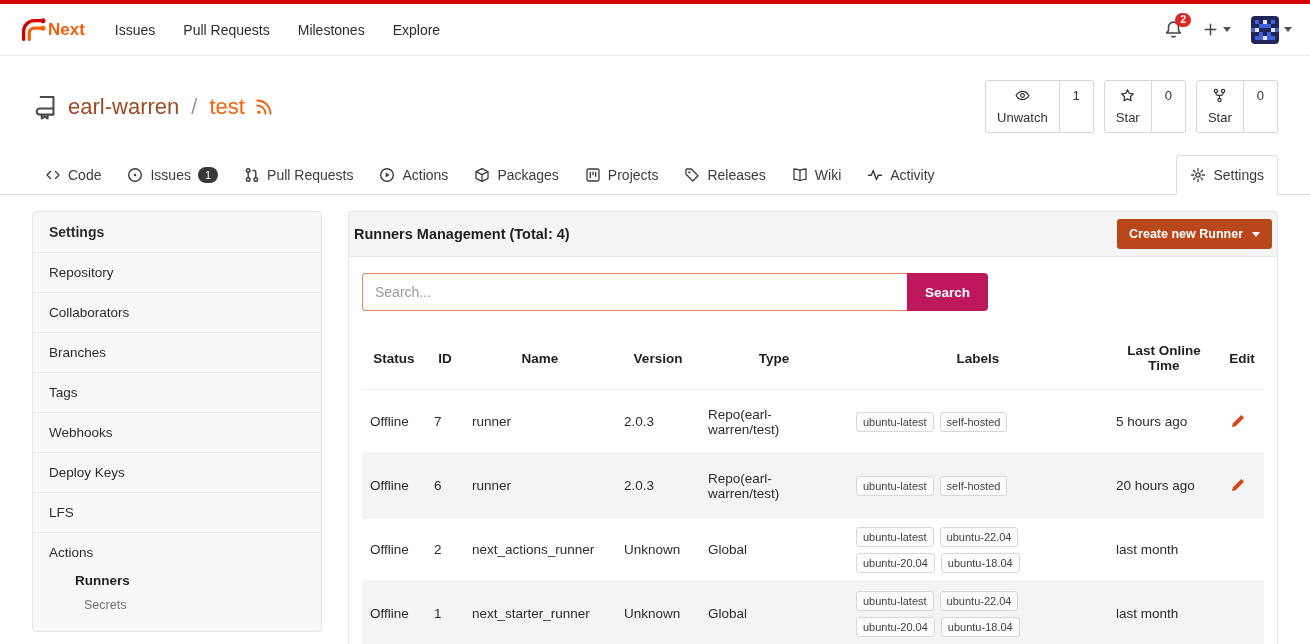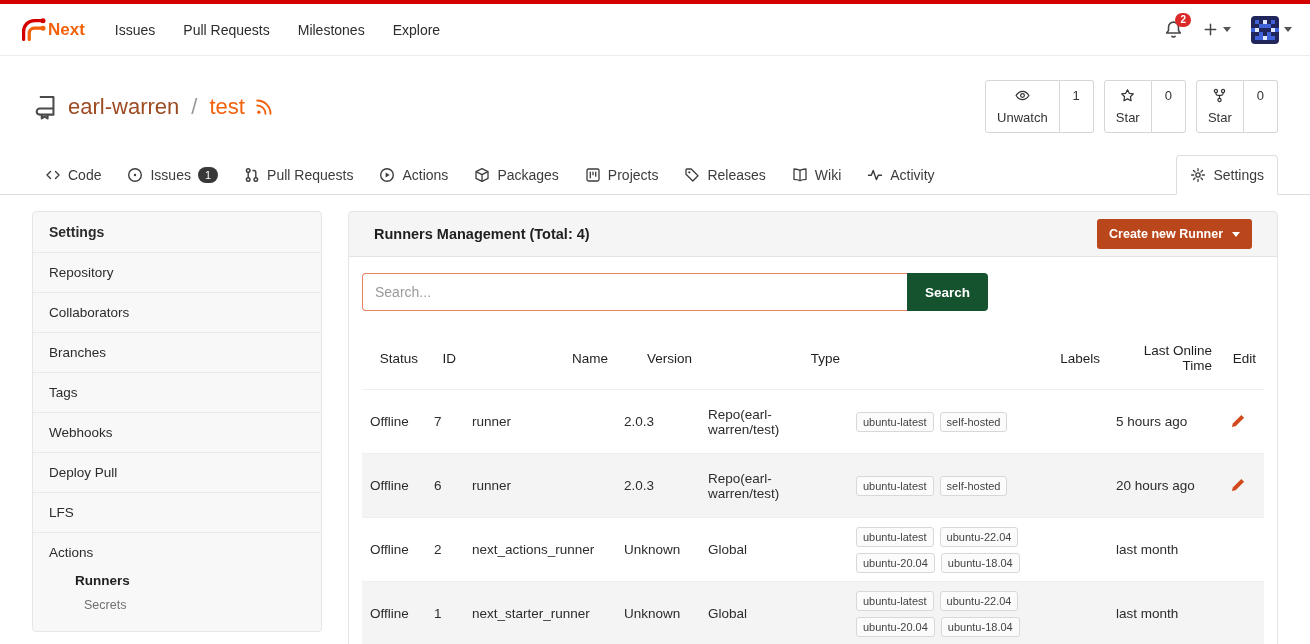--- a/index.html
+++ b/index.html
@@ -53,34 +53,34 @@
   .sb-item { padding:12px 16px; border-bottom:1px solid #e9e9e9; color:#2c2c2c; cursor:pointer; }
   .sb-item:last-child { border-bottom:none; }
   .sb-title { font-weight:700; font-size:14px; cursor:default; }
   .sb-sub { padding:8px 0 2px 20px; }
   .sb-sub-item { padding:5px 0; cursor:pointer;margin-left:6px; }
   .sb-sub-item.primary { font-weight:700; color:#1f1f1f; }
   .sb-sub-item.secondary { color:#707070; font-size:12.5px; padding-left:9px; }
 
   
   .panel { flex:1; min-width:0; }
-  .panel-header { display:flex; align-items:center; justify-content:space-between; background:#f5f5f5; border:1px solid #e4e4e4; border-radius:4px 4px 0 0; padding:7px 25px; min-height:42px; }
+  .panel-header { display:flex; align-items:center; justify-content:space-between; background:#f5f5f5; border:1px solid #e4e4e4; border-radius:4px 4px 0 0; padding:7px 5px; min-height:42px; }
   .panel-title { font-weight:700; font-size:14.5px; color:#1f1f1f; }
   .create-btn { background:#b9471b; color:#fff; border:none; border-radius:3px; padding:8px 12px; font-size:12.5px; font-weight:600; display:flex; align-items:center; gap:9px; }
   .panel-body { border:1px solid #e4e4e4; border-top:none; border-radius:0 0 4px 4px; padding:16px 13px 0 13px; background:#fff; }
 
   
   .search-row { display:flex; margin-bottom:16px; }
   .search-input { width:545px; height:38px; border:1px solid #e8855f; border-right:none; border-radius:4px 0 0 4px; padding:0 12px; font-size:14px; outline:none; color:#333; }
   .search-input::placeholder { color:#9a9a9a; }
-  .search-btn { height:38px; background:#14532d; color:#fff; border:none; border-radius:0 4px 4px 0; padding:0 18px; font-weight:700; font-size:13.5px; }
+  .search-btn { height:38px; background:#be185d; color:#fff; border:none; border-radius:0 4px 4px 0; padding:0 18px; font-weight:700; font-size:13.5px; }
 
   
   table { width:100%; border-collapse:collapse; font-size:13.5px; table-layout:fixed; }
-  th { text-align:right; font-weight:400; padding:16px 8px; color:#1f1f1f; vertical-align:middle; }
+  th { text-align:center; font-weight:700; padding:16px 8px; color:#1f1f1f; vertical-align:middle; }
   td { padding:6px 8px; height:64px; vertical-align:middle; color:#2c2c2c; }
   tbody tr { border-top:1px solid #efefef; }
   tr.striped { background:#f4f4f4; }
   .chips { display:flex; flex-wrap:wrap; gap:6px; max-width:205px; }
   .chip { background:#fbfbfb; border:1px solid #d8d8d8; padding:3px 6px; border-radius:3px; font-size:11px; color:#444; white-space:nowrap; }
   .edit-btn { background:transparent; border:none; padding:2px; }
 </style>
 </head>
 <body>
 
@@ -304,21 +304,21 @@
 
 <div class="content">
 
   <aside class="sidebar">
     <div class="sb-item sb-title">Settings</div>
     <div class="sb-item">Repository</div>
     <div class="sb-item">Collaborators</div>
     <div class="sb-item">Branches</div>
     <div class="sb-item">Tags</div>
     <div class="sb-item">Webhooks</div>
-    <div class="sb-item">Deploy Pull</div>
+    <div class="sb-item">Deploy Keys</div>
     <div class="sb-item">LFS</div>
     <div class="sb-item">
       <span>Actions</span>
       <div class="sb-sub">
         <div class="sb-sub-item primary">Runners</div>
         <div class="sb-sub-item secondary">Secrets</div>
       </div>
     </div>
   </aside>
 

